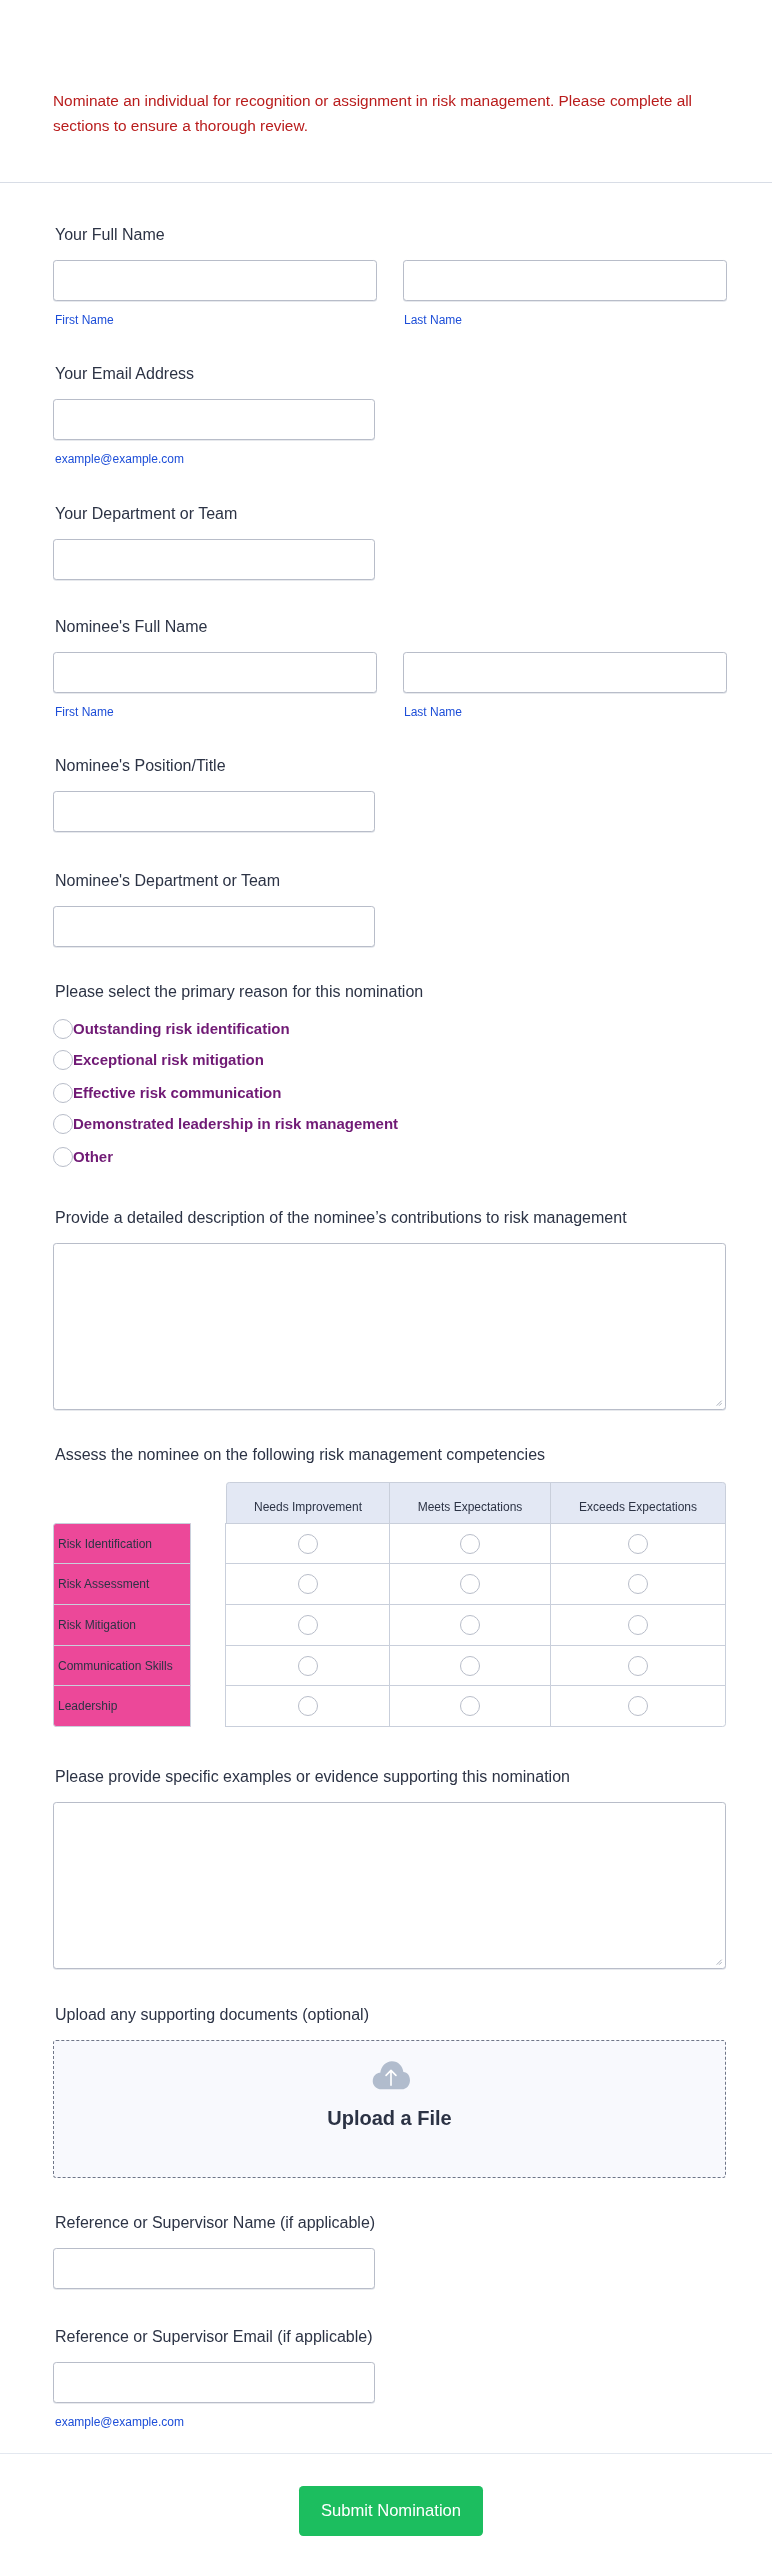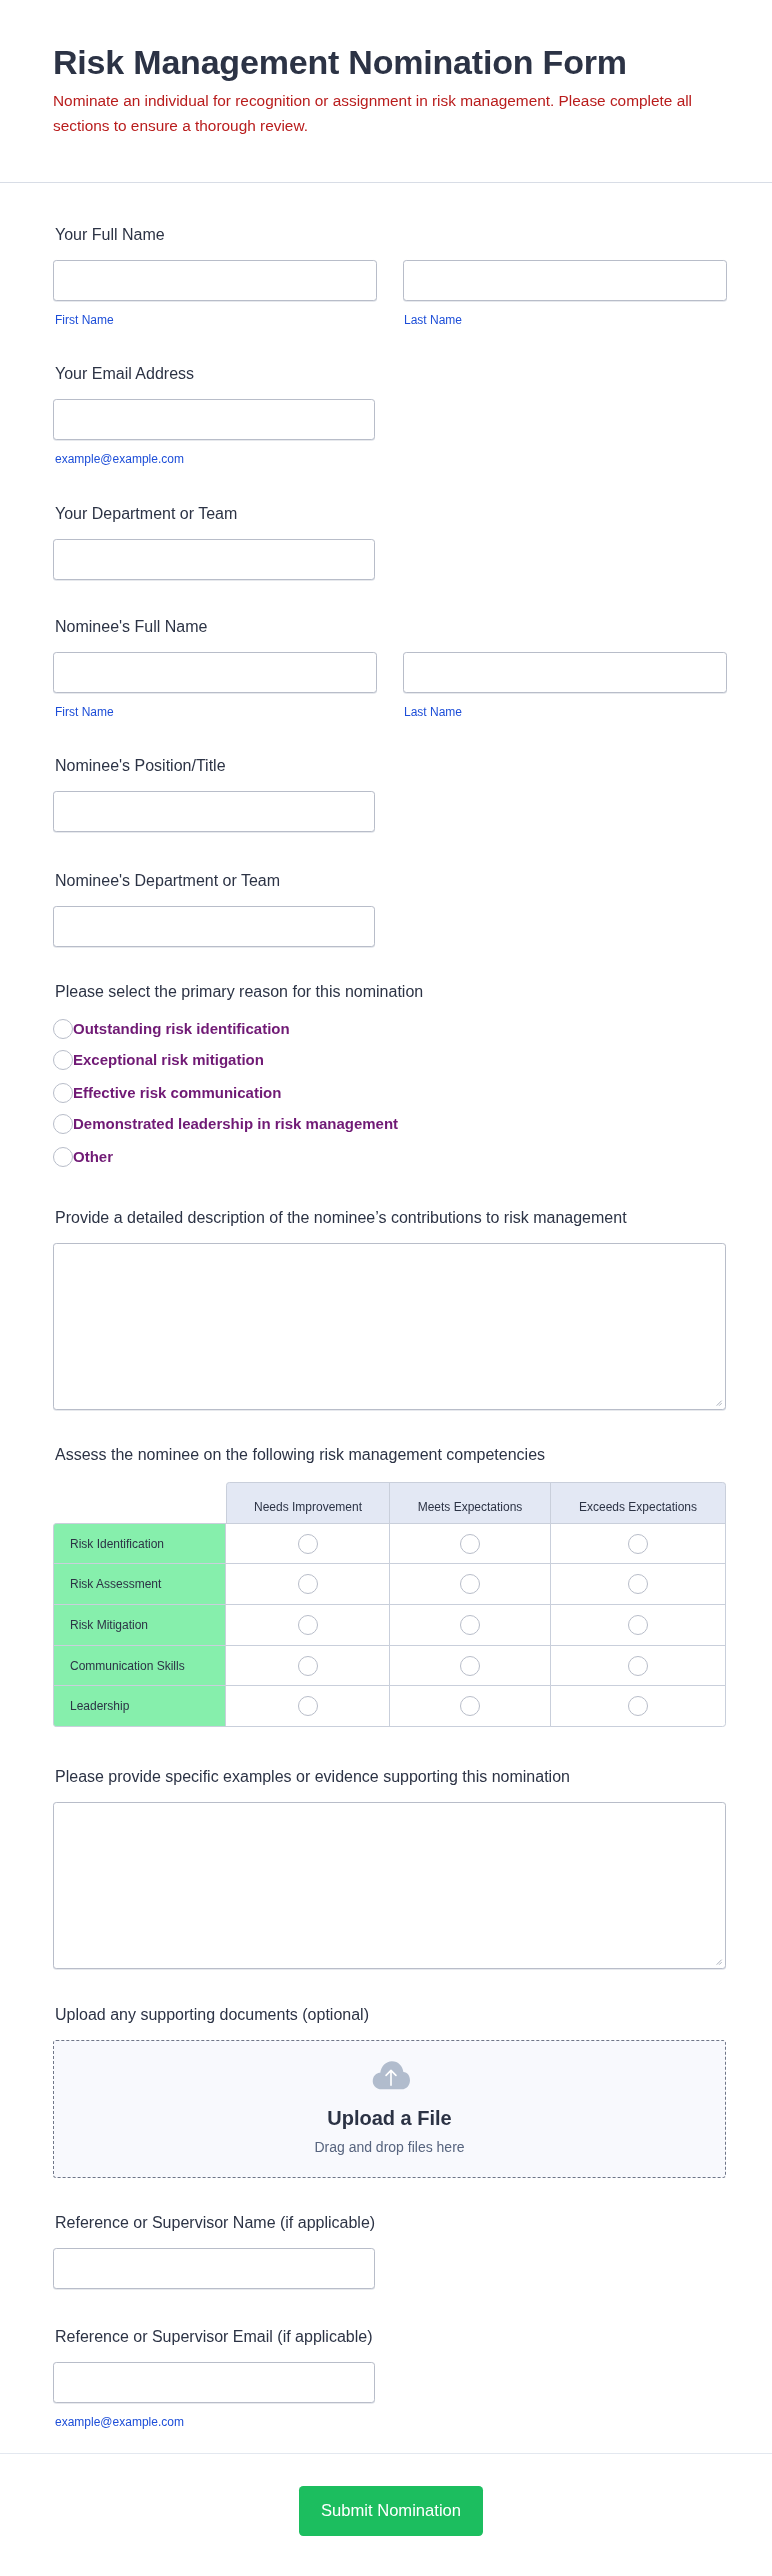--- a/index.html
+++ b/index.html
@@ -21,37 +21,36 @@
 
   .radio-row { position: absolute; left: 53px; height: 21.6px; display: flex; align-items: center; cursor: pointer; }
   .radio { width: 20px; height: 20px; border-radius: 50%; border: 0.8px solid #b8bdc9; background: #fff; flex: none; }
   .radio-text { margin-left: 0; font-size: 15px; color: #701a75; white-space: nowrap; font-weight: bold; }
 
   .textarea { position: absolute; left: 53px; width: 673px; height: 167px; border: 0.8px solid #b8bdc9; border-radius: 3.3px; background: #fff; box-shadow: 0 0.8px 0 #dfe2e8; }
   .resize { position: absolute; right: 2.5px; bottom: 2.5px; width: 7.5px; height: 7.5px; }
 
   .matrix { position: absolute; left: 53px; top: 1482px; width: 673px; }
   .m-head { position: absolute; top: 0; height: 50px; background: #e3e8f4; border: 0.8px solid #c9cfdb; display: flex; align-items: center; justify-content: center; font-size: 12px; color: #2c3345; white-space: nowrap; }
-  .m-label { position: absolute; left: 0; width: 173px; height: 42px; background: #86efac; border: 0.8px solid #c9cfdb; display: flex; align-items: center; padding-left: 16px; font-size: 12px; color: #2c3345; white-space: nowrap; }
+  .m-label { position: absolute; left: 0; width: 138px; height: 42px; background: #ec4899; border: 0.8px solid #c9cfdb; display: flex; align-items: center; padding-left: 4px; font-size: 12px; color: #2c3345; white-space: nowrap; }
   .m-cell { position: absolute; height: 42px; background: #fff; border: 0.8px solid #c9cfdb; display: flex; align-items: center; justify-content: center; }
   .m-radio { width: 20px; height: 20px; border-radius: 50%; border: 0.8px solid #b8bdc9; background: #fff; }
 
   .dropzone { position: absolute; left: 53px; top: 2040px; width: 673px; height: 138px; border: 0.8px dashed #6f7688; border-radius: 3.3px; background: #f8f9fd; text-align: center; }
   .dropzone .cloud { position: absolute; left: 316px; top: 16.6px; width: 42px; height: 33px; }
   .dropzone .dz-title { position: absolute; left: 0; right: 0; top: 66px; font-size: 20px; font-weight: 600; color: #2c3345; }
   .dropzone .dz-sub { position: absolute; left: 0; right: 0; top: 98px; font-size: 14px; color: #57647e; }
 
   .footer { position: absolute; left: 0; top: 2453px; width: 772px; height: 123px; border-top: 0.8px solid #e3e8f0; padding-left: 33px; }
   .submit { position: absolute; left: 299px; top: 32px; width: 184px; height: 50px; background: #1cbe5f; border: none; border-radius: 4.2px; color: #ffffff; font-size: 16.6px; font-family: "Liberation Sans", "DejaVu Sans", sans-serif; cursor: pointer; }
 </style>
 </head>
 <body>
 
 <div class="header">
-  <h1>Risk Management Nomination Form</h1>
   <p>Nominate an individual for recognition or assignment in risk management. Please complete all sections to ensure a thorough review.</p>
 </div>
 
 <div class="q-label" style="top:226px">Your Full Name</div>
 <input class="input half-l" style="top: 260px;" type="text" value="">
 <input class="input half-r" style="top: 260px;" type="text" value="">
 <div class="sub l" style="top:313px">First Name</div>
 <div class="sub r" style="top:313px">Last Name</div>
 
 <div class="q-label" style="top:365px">Your Email Address</div>
@@ -171,21 +170,20 @@
     </svg>
 </div>
 
 <div class="q-label" style="top:2006px">Upload any supporting documents (optional)</div>
 <div class="dropzone">
   <svg class="cloud" viewBox="0 0 50 40">
     <path d="M14 38 C6 38 2 32 3 26 C4 21 8 18 12 18 C13 10 19 4 26 4 C34 4 39 10 40 17 C45 17 48 22 48 27 C48 33 44 38 38 38 Z" fill="#b1bccd"></path>
     <path d="M25 33 V15 M19 21 L25 15 L31 21" stroke="#ffffff" stroke-width="2" fill="none" stroke-linecap="round" stroke-linejoin="round"></path>
   </svg>
   <div class="dz-title">Upload a File</div>
-  <div class="dz-sub">Drag and drop files here</div>
 </div>
 
 <div class="q-label" style="top:2214px">Reference or Supervisor Name (if applicable)</div>
 <input class="input single" style="top: 2248px;" type="text" value="">
 
 <div class="q-label" style="top:2328px">Reference or Supervisor Email (if applicable)</div>
 <input class="input single" style="top: 2362px;" type="email" value="">
 <div class="sub l" style="top:2415px">example@example.com</div>
 
 <div class="footer">

